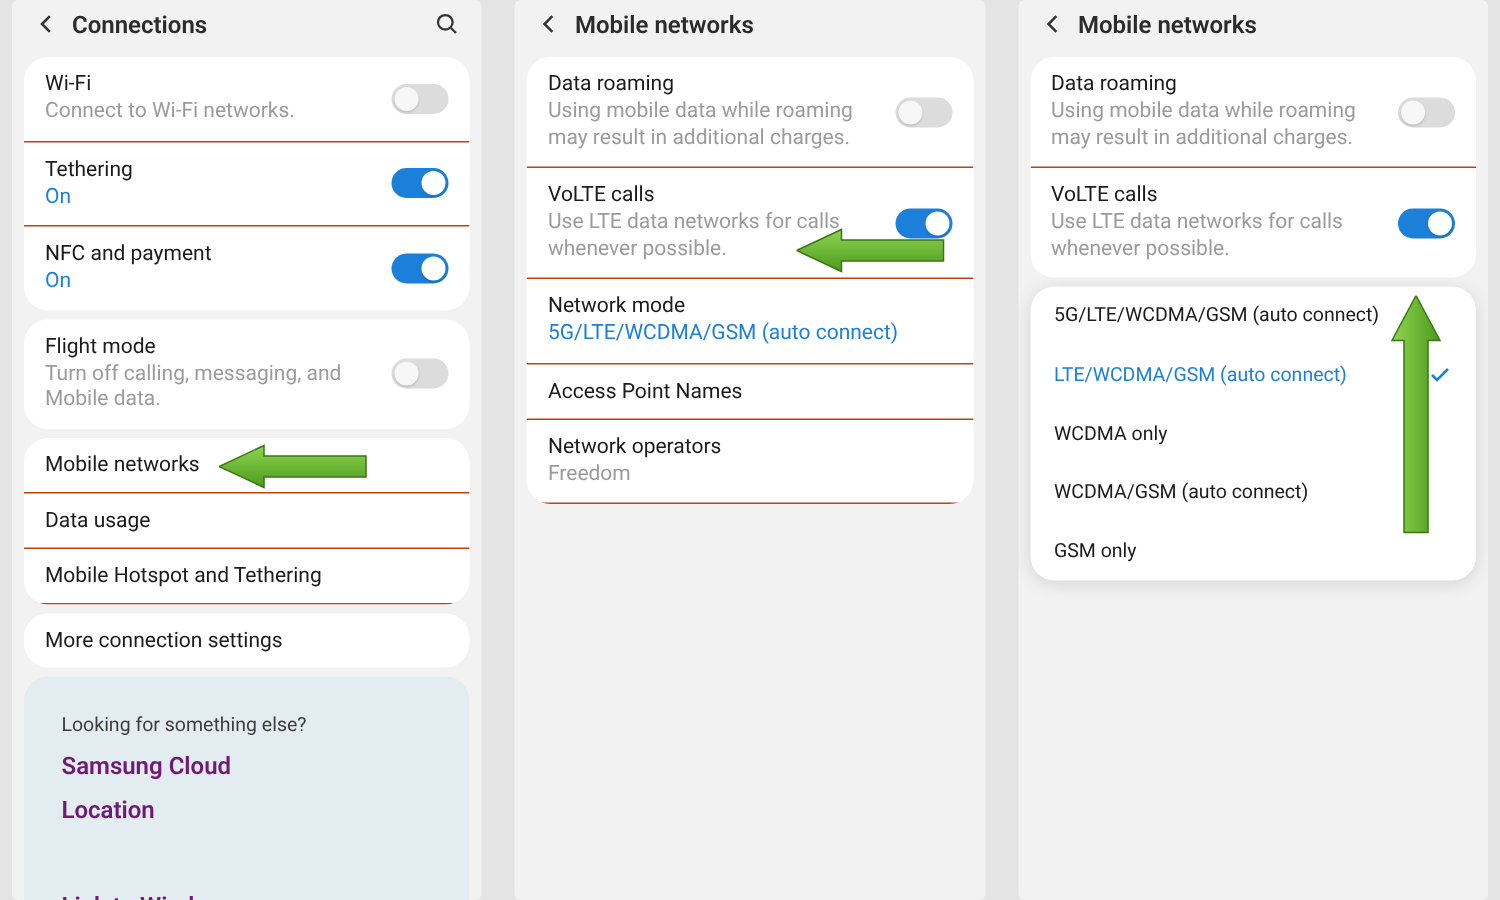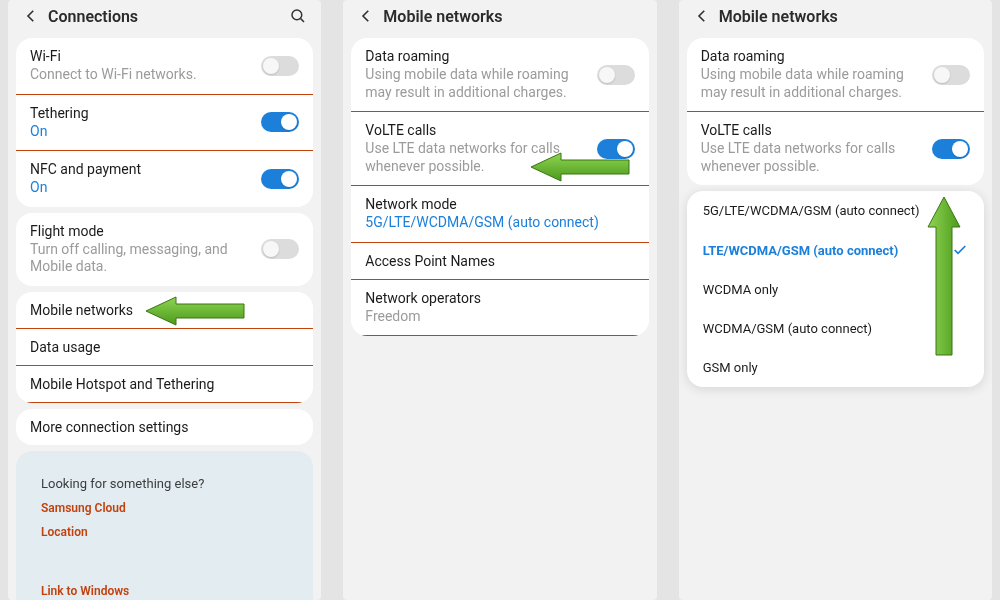--- a/index.html
+++ b/index.html
@@ -57,23 +57,23 @@
 }
 .toggle.on .knob { left: auto; right: 2px; }
 .toggle.off .knob { background: #f7f7f7; }
 .info-card {
   background: #e3ecf1;
   margin: 6px 8px;
   border-radius: 16px;
   padding: 25px;
 }
 .info-card .info-title { font-size: 13px; color: #3d3d3d; margin-bottom: 10px; }
-.info-card .link { font-size: 12px; color: #c2410c; font-weight: 600; margin-bottom: 10px; }
+.info-card .link { font-size: 16px; color: #701a75; font-weight: 600; margin-bottom: 10px; }
 .info-card .link:last-child { margin-bottom: 0; margin-top: 45px; }
-.selected-label { color: #1c80db; font-weight: 700; }
+.selected-label { color: #1c80db; font-weight: 400; }
 .check-icon { width: 16px; height: 16px; color: #1c80db; }
 .arrow {
   position: absolute;
   pointer-events: none;
 }
 .arrow svg { display: block; }
 .popup {
   background: #fff;
   margin: 6px 8px;
   border-radius: 16px;

